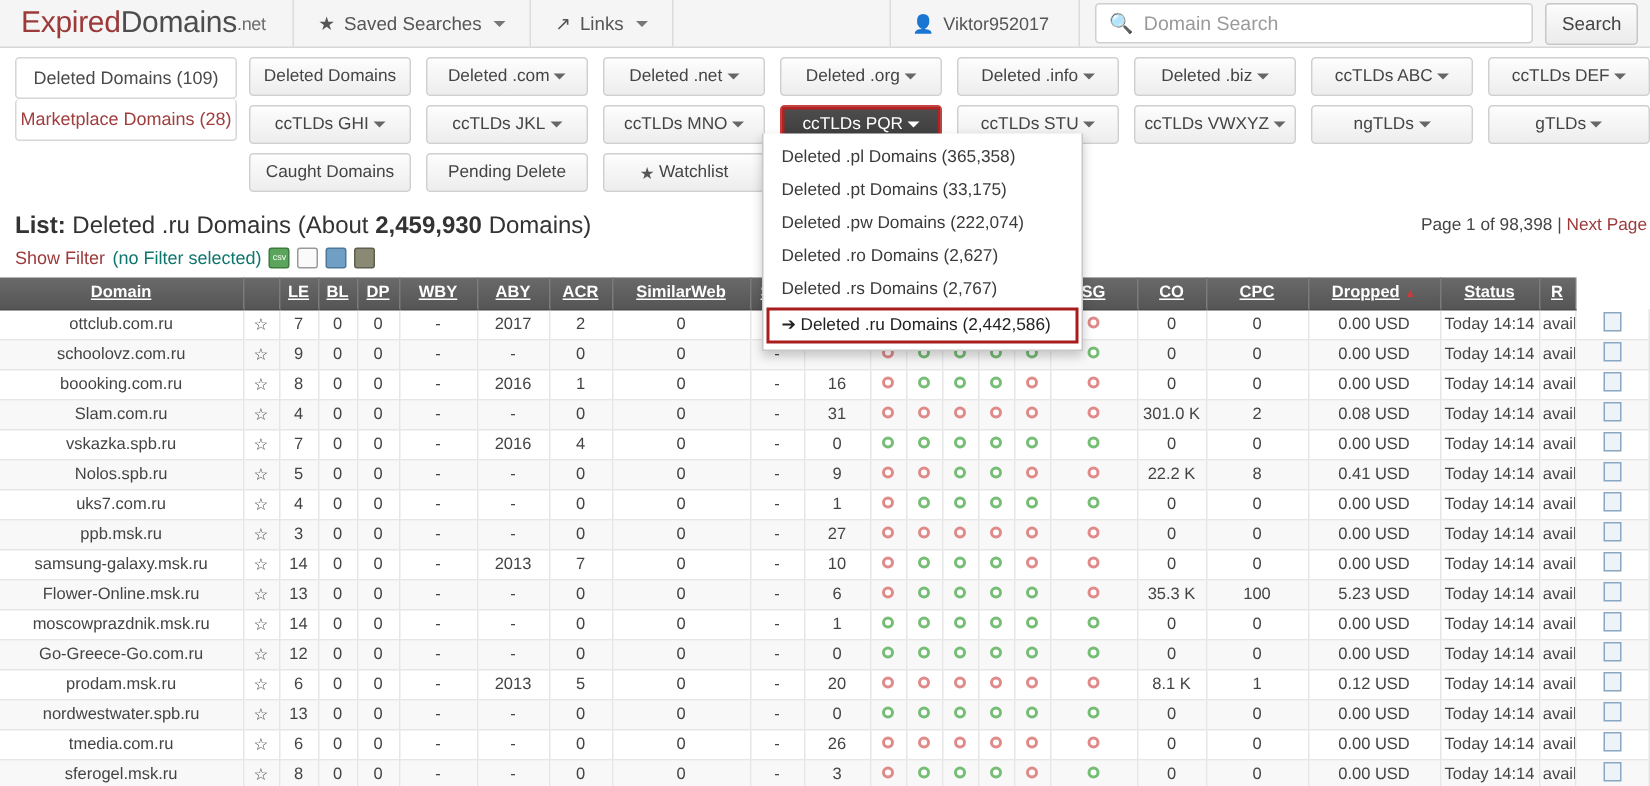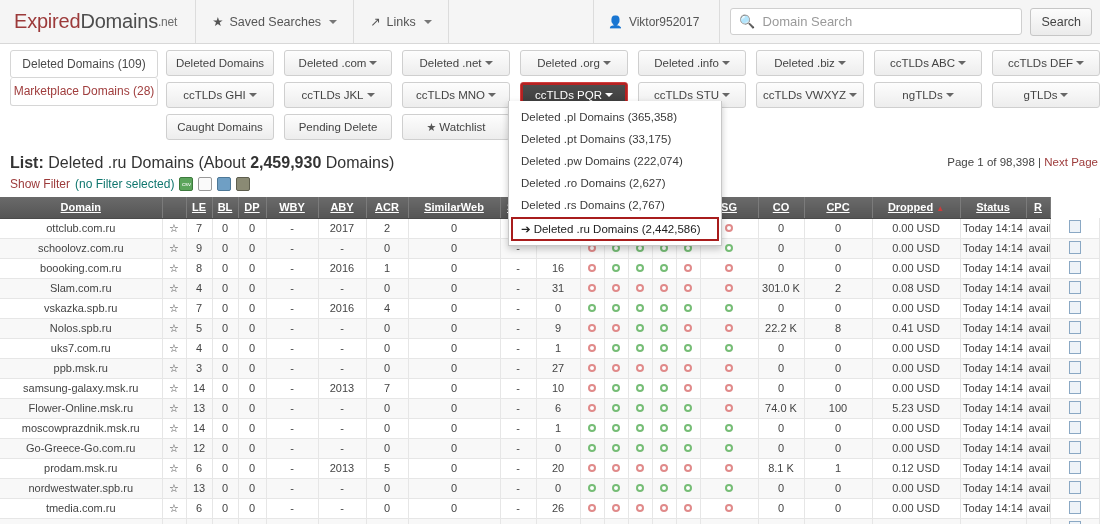--- a/index.html
+++ b/index.html
@@ -8,21 +8,21 @@
     width: 1100px; height: 524px;
     overflow: hidden;
     background: #ffffff;
     font-family: "Liberation Sans", sans-serif;
     font-size: 12px;
     color: #333333;
   }
 
   
   .topbar {
-    height: 44px;
+    height: 32px;
     background: #f5f5f5;
     border-bottom: 1px solid #d8d8d8;
     display: flex;
     align-items: stretch;
     position: relative;
   }
   .brand {
     display: flex; align-items: center;
     padding: 0 18px 0 14px;
     border-right: 1px solid #dcdcdc;
@@ -628,21 +628,21 @@
           <td>0</td>
           <td>0</td>
           <td>-</td>
           <td>6</td>
           <td><span class="dot r"></span></td>
           <td><span class="dot g"></span></td>
           <td><span class="dot g"></span></td>
           <td><span class="dot g"></span></td>
           <td><span class="dot g"></span></td>
           <td><span class="dot r"></span></td>
-          <td>74.0 K</td>
+          <td>35.3 K</td>
           <td>100</td>
           <td>5.23 USD</td>
           <td>Today 14:14</td>
           <td class="avail">available</td>
           <td><span class="rimg"></span></td>
         </tr>
         <tr>
           <td class="domain">moscowprazdnik.msk.ru</td>
           <td class="star">☆</td>
           <td>14</td>

